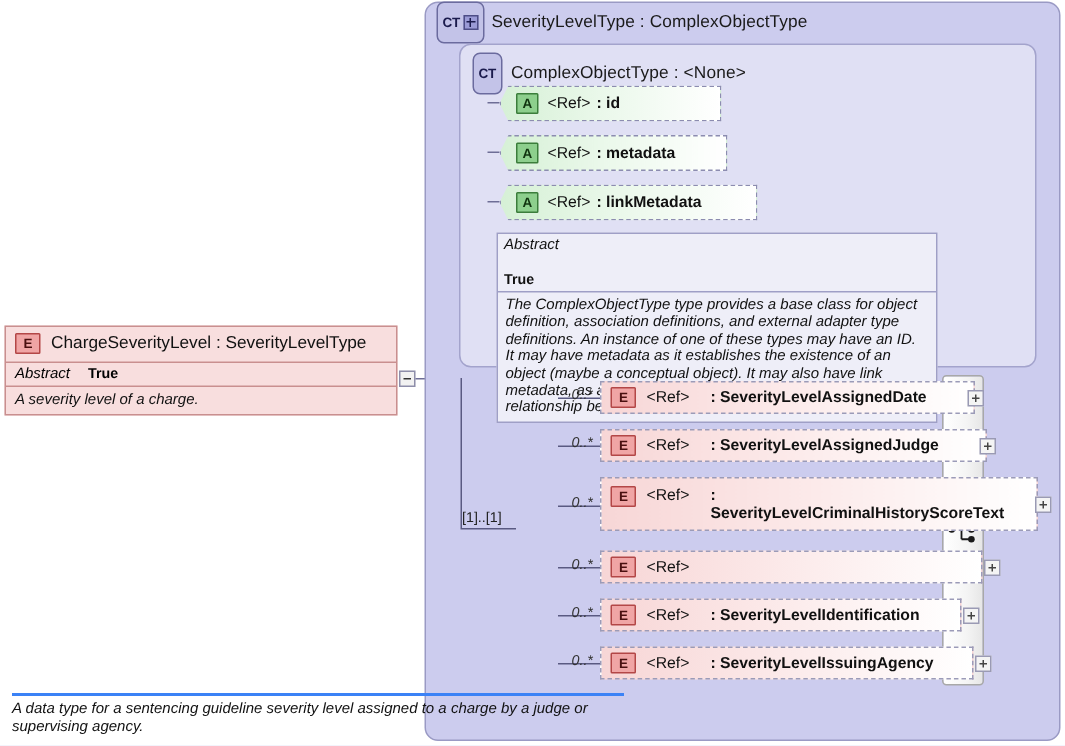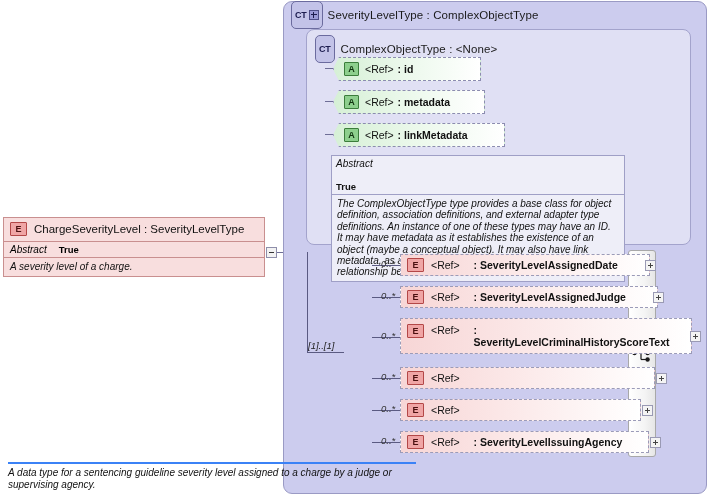--- a/index.html
+++ b/index.html
@@ -334,21 +334,20 @@
   }
   .plus-exp::before { left: 2px; right: 2px; top: 4px; height: 1px; }
   .plus-exp::after  { top: 2px; bottom: 2px; left: 4px; width: 1px; }
 
   
   #seq-card {
     position: absolute;
     left: 308px;
     top: 340px;
     font-size: 9.5px;
-    font-style: italic;
     color: #222;
   }
 
   
   #panel-footer {
     position: absolute;
     left: 8px;
     top: 462px;
     width: 408px;
     border-top: 2px solid #3b82f6;
@@ -481,20 +480,21 @@
 <div class="el-row" style="left:400px; top:367px; width:255px; height:22px">
   <span class="badge badge-e">E</span>
   <span class="lbl-ref">&lt;Ref&gt;</span>
 </div>
 <div class="plus-exp" style="left:656px; top:373px"></div>
 
 <div class="card" style="left:381px; top:403px">0..*</div>
 <div class="el-row" style="left:400px; top:399px; width:241px; height:22px">
   <span class="badge badge-e">E</span>
   <span class="lbl-ref">&lt;Ref&gt;</span>
+  <span class="lbl-name">: SeverityLevelIdentification</span>
 </div>
 <div class="plus-exp" style="left:642px; top:405px"></div>
 
 <div class="card" style="left:381px; top:435px">0..*</div>
 <div class="el-row" style="left:400px; top:431px; width:249px; height:22px">
   <span class="badge badge-e">E</span>
   <span class="lbl-ref">&lt;Ref&gt;</span>
   <span class="lbl-name">: SeverityLevelIssuingAgency</span>
 </div>
 <div class="plus-exp" style="left:650px; top:437px"></div>

